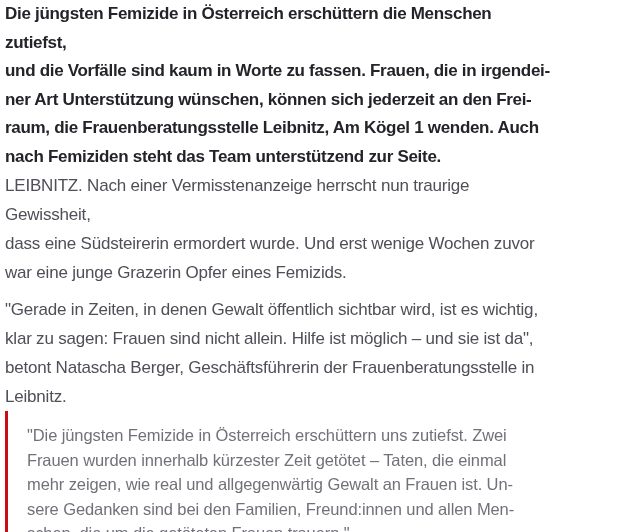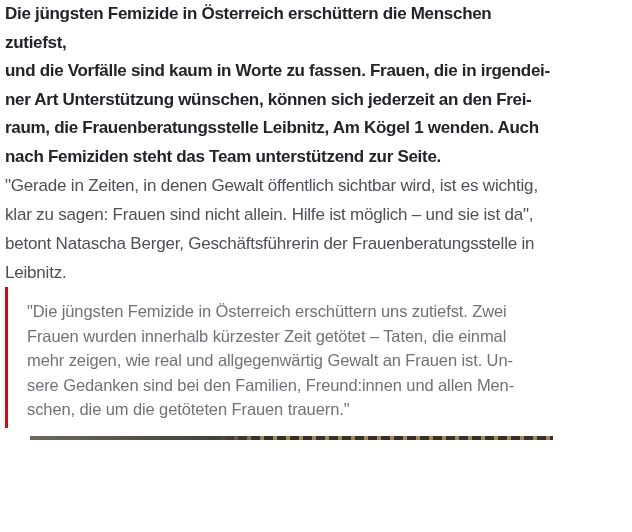--- a/index.html
+++ b/index.html
@@ -94,20 +94,23 @@
 <body>
 
 <div class="page">
 
   <p class="intro">Die jüngsten Femizide in Österreich erschüttern die Menschen zutiefst,
 und die Vorfälle sind kaum in Worte zu fassen. Frauen, die in irgendei-
 ner Art Unterstützung wünschen, können sich jederzeit an den Frei-
 raum, die Frauenberatungsstelle Leibnitz, Am Kögel 1 wenden. Auch
 nach Femiziden steht das Team unterstützend zur Seite.</p>
 
+  <p class="para first">LEIBNITZ. Nach einer Vermisstenanzeige herrscht nun traurige Gewissheit,
+dass eine Südsteirerin ermordert wurde. Und erst wenige Wochen zuvor
+war eine junge Grazerin Opfer eines Femizids.</p>
 
   <p class="para">"Gerade in Zeiten, in denen Gewalt öffentlich sichtbar wird, ist es wichtig,
 klar zu sagen: Frauen sind nicht allein. Hilfe ist möglich – und sie ist da",
 betont Natascha Berger, Geschäftsführerin der Frauenberatungsstelle in
 Leibnitz.</p>
 
   <blockquote class="pull-quote">
     <p class="quote-text">"Die jüngsten Femizide in Österreich erschüttern uns zutiefst. Zwei
 Frauen wurden innerhalb kürzester Zeit getötet – Taten, die einmal
 mehr zeigen, wie real und allgegenwärtig Gewalt an Frauen ist. Un-

